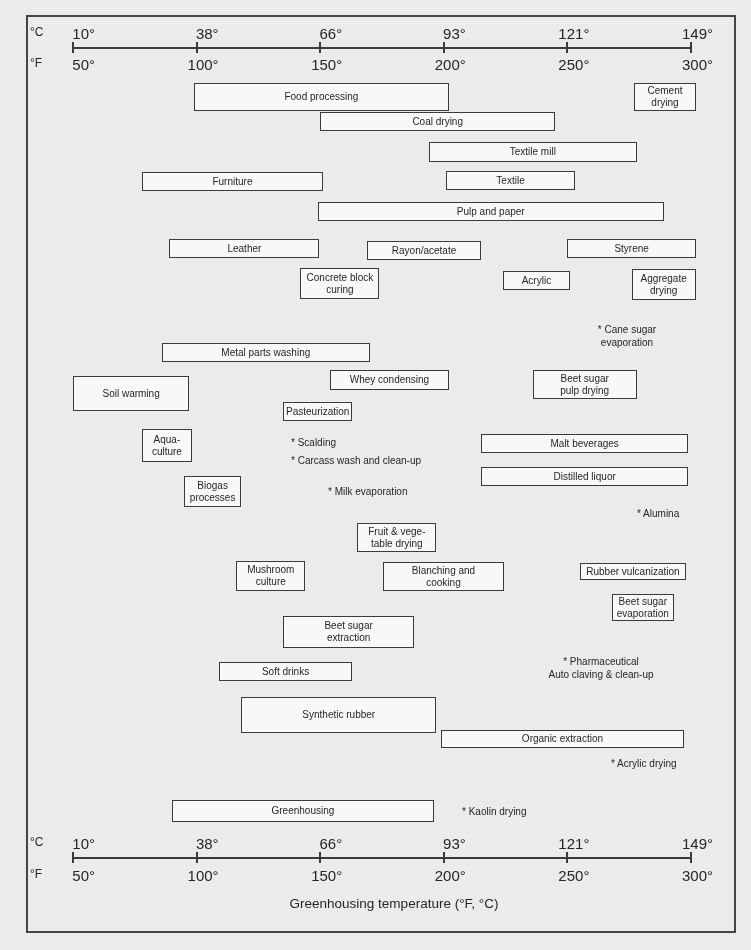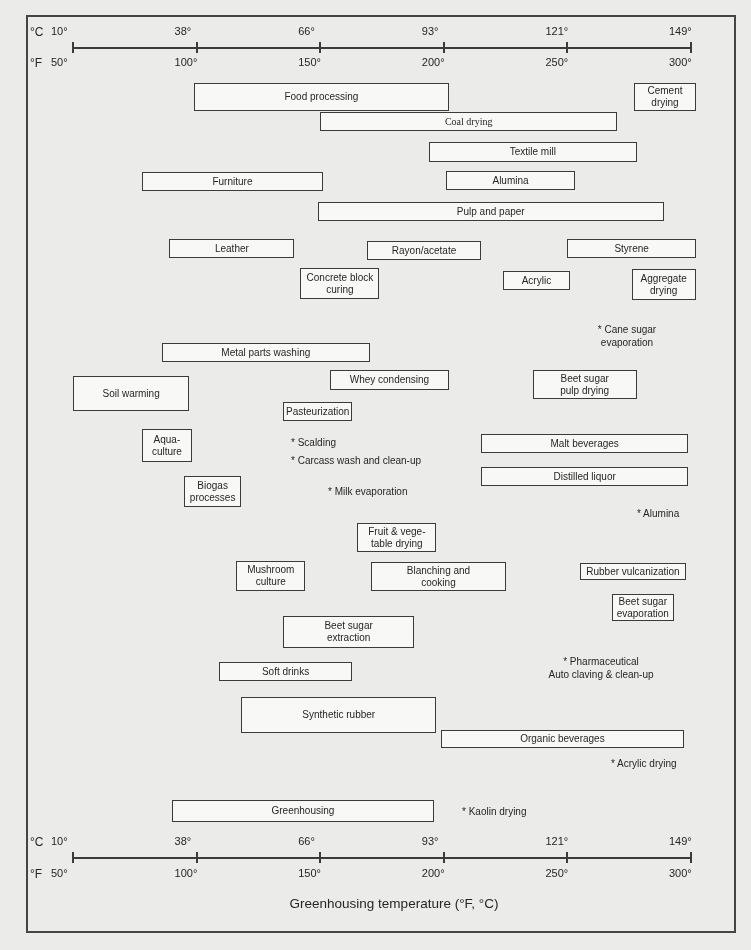--- a/index.html
+++ b/index.html
@@ -18,21 +18,21 @@
     display:flex;align-items:center;justify-content:center;
     text-align:center;font-size:10px;line-height:1.2;white-space:pre-line;
     padding:0 1px;
   }
   .ann{
     position:absolute;font-size:10px;line-height:1.25;white-space:pre-line;
   }
   .ann.center{transform:translateX(-50%);text-align:center;}
   .axis-line{position:absolute;height:2px;background:#3b3b3b;}
   .tick{position:absolute;width:2px;height:11px;background:#3b3b3b;}
-  .ticklabel{position:absolute;width:44px;text-align:left;font-size:11px;}
+  .ticklabel{position:absolute;width:44px;text-align:right;font-size:15px;}
   .unit{position:absolute;font-size:12px;}
   .xlabel{
     position:absolute;left:394px;top:896px;transform:translateX(-50%);
     font-size:13.5px;white-space:nowrap;
   }
 </style>
 </head>
 <body>
 
 <div class="page" id="page">
@@ -76,26 +76,26 @@
     <div class="ticklabel" style="left: 421.8px; top: 867px;">200°</div>
     <div class="tick" style="left: 566.4px; top: 852px;"></div>
     <div class="ticklabel" style="left: 545.4px; top: 835px;">121°</div>
     <div class="ticklabel" style="left: 545.4px; top: 867px;">250°</div>
     <div class="tick" style="left: 690px; top: 852px;"></div>
     <div class="ticklabel" style="left: 669px; top: 835px;">149°</div>
     <div class="ticklabel" style="left: 669px; top: 867px;">300°</div>
     <div class="pbox" style="left: 194.1px; top: 83px; width: 254.6px; height: 28px;">Food processing</div>
     <div class="pbox" style="left: 634.1px; top: 83px; width: 61.8px; height: 28px;">Cement
 drying</div>
-    <div class="pbox" style="left: 320.2px; top: 112px; width: 297px; height: 19px; font-family: Liberation Serif, serif;">Coal drying</div>
+    <div class="pbox" style="left: 320.2px; top: 112px; width: 235px; height: 19px;">Coal drying</div>
     <div class="pbox" style="left: 429px; top: 142px; width: 207.6px; height: 20px;">Textile mill</div>
     <div class="pbox" style="left: 142.2px; top: 172px; width: 180.5px; height: 19px;">Furniture</div>
-    <div class="pbox" style="left: 446.3px; top: 171px; width: 128.5px; height: 19px;">Alumina</div>
+    <div class="pbox" style="left: 446.3px; top: 171px; width: 128.5px; height: 19px;">Textile</div>
     <div class="pbox" style="left: 317.7px; top: 202px; width: 346.1px; height: 19px;">Pulp and paper</div>
-    <div class="pbox" style="left: 169.4px; top: 239px; width: 125px; height: 19px;">Leather</div>
+    <div class="pbox" style="left: 169.4px; top: 239px; width: 150px; height: 19px;">Leather</div>
     <div class="pbox" style="left: 367.2px; top: 241px; width: 113.7px; height: 19px;">Rayon/acetate</div>
     <div class="pbox" style="left: 567.4px; top: 239px; width: 128.5px; height: 19px;">Styrene</div>
     <div class="pbox" style="left: 300.4px; top: 268px; width: 79.1px; height: 31px;">Concrete block
 curing</div>
     <div class="pbox" style="left: 503.1px; top: 271px; width: 66.7px; height: 19px;">Acrylic</div>
     <div class="pbox" style="left: 631.7px; top: 269px; width: 64px; height: 31px;">Aggregate
 drying</div>
     <div class="pbox" style="left: 162px; top: 343px; width: 207.6px; height: 19px;">Metal parts washing</div>
     <div class="pbox" style="left: 330.1px; top: 370px; width: 118.7px; height: 20px;">Whey condensing</div>
     <div class="pbox" style="left: 532.8px; top: 370px; width: 103.8px; height: 29px;">Beet sugar
@@ -105,30 +105,30 @@
     <div class="pbox" style="left: 142.2px; top: 429px; width: 49.4px; height: 33px;">Aqua-
 culture</div>
     <div class="pbox" style="left: 480.9px; top: 434px; width: 207.6px; height: 19px;">Malt beverages</div>
     <div class="pbox" style="left: 480.9px; top: 467px; width: 207.6px; height: 19px;">Distilled liquor</div>
     <div class="pbox" style="left: 184.2px; top: 476px; width: 56.9px; height: 31px;">Biogas
 processes</div>
     <div class="pbox" style="left: 357.3px; top: 523px; width: 79.1px; height: 29px;">Fruit &amp; vege-
 table drying</div>
     <div class="pbox" style="left: 236.2px; top: 561px; width: 69.2px; height: 30px;">Mushroom
 culture</div>
-    <div class="pbox" style="left: 371px; top: 562px; width: 135px; height: 29px;">Blanching and
+    <div class="pbox" style="left: 383px; top: 562px; width: 121px; height: 29px;">Blanching and
 cooking</div>
     <div class="pbox" style="left: 579.8px; top: 563px; width: 106.3px; height: 17px;">Rubber vulcanization</div>
     <div class="pbox" style="left: 611.9px; top: 594px; width: 61.8px; height: 27px;">Beet sugar
 evaporation</div>
     <div class="pbox" style="left: 283.1px; top: 616px; width: 131px; height: 32px;">Beet sugar
 extraction</div>
     <div class="pbox" style="left: 218.8px; top: 662px; width: 133.5px; height: 19px;">Soft drinks</div>
     <div class="pbox" style="left: 241.1px; top: 697px; width: 195.3px; height: 36px;">Synthetic rubber</div>
-    <div class="pbox" style="left: 441.3px; top: 730px; width: 242.3px; height: 18px;">Organic beverages</div>
+    <div class="pbox" style="left: 441.3px; top: 730px; width: 242.3px; height: 18px;">Organic extraction</div>
     <div class="pbox" style="left: 171.9px; top: 800px; width: 262px; height: 22px;">Greenhousing</div>
     <div class="ann center" style="top: 324px; left: 627px;">* Cane sugar
 evaporation</div>
     <div class="ann" style="top: 437px; left: 291px;">* Scalding</div>
     <div class="ann" style="top: 455px; left: 291px;">* Carcass wash and clean-up</div>
     <div class="ann" style="top: 486px; left: 328px;">* Milk evaporation</div>
     <div class="ann" style="top: 508px; left: 637px;">* Alumina</div>
     <div class="ann center" style="top: 656px; left: 601px;">* Pharmaceutical
 Auto claving &amp; clean-up</div>
     <div class="ann" style="top: 758px; left: 611px;">* Acrylic drying</div>

